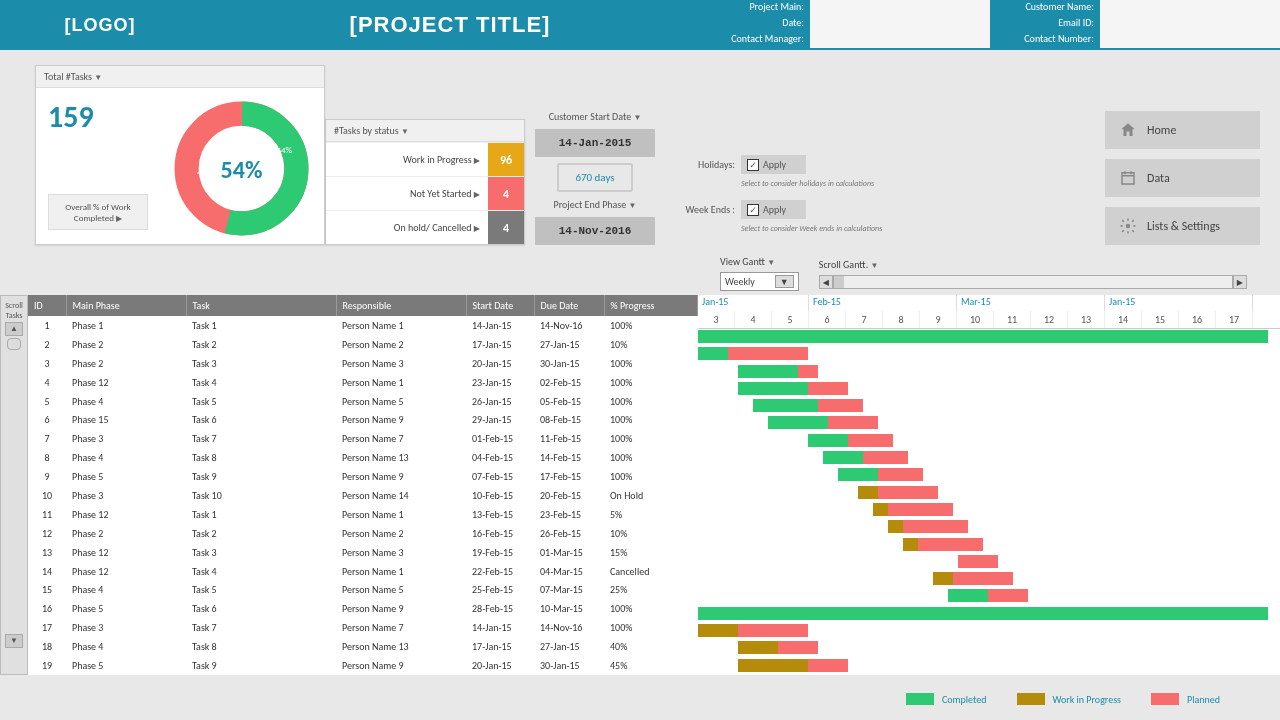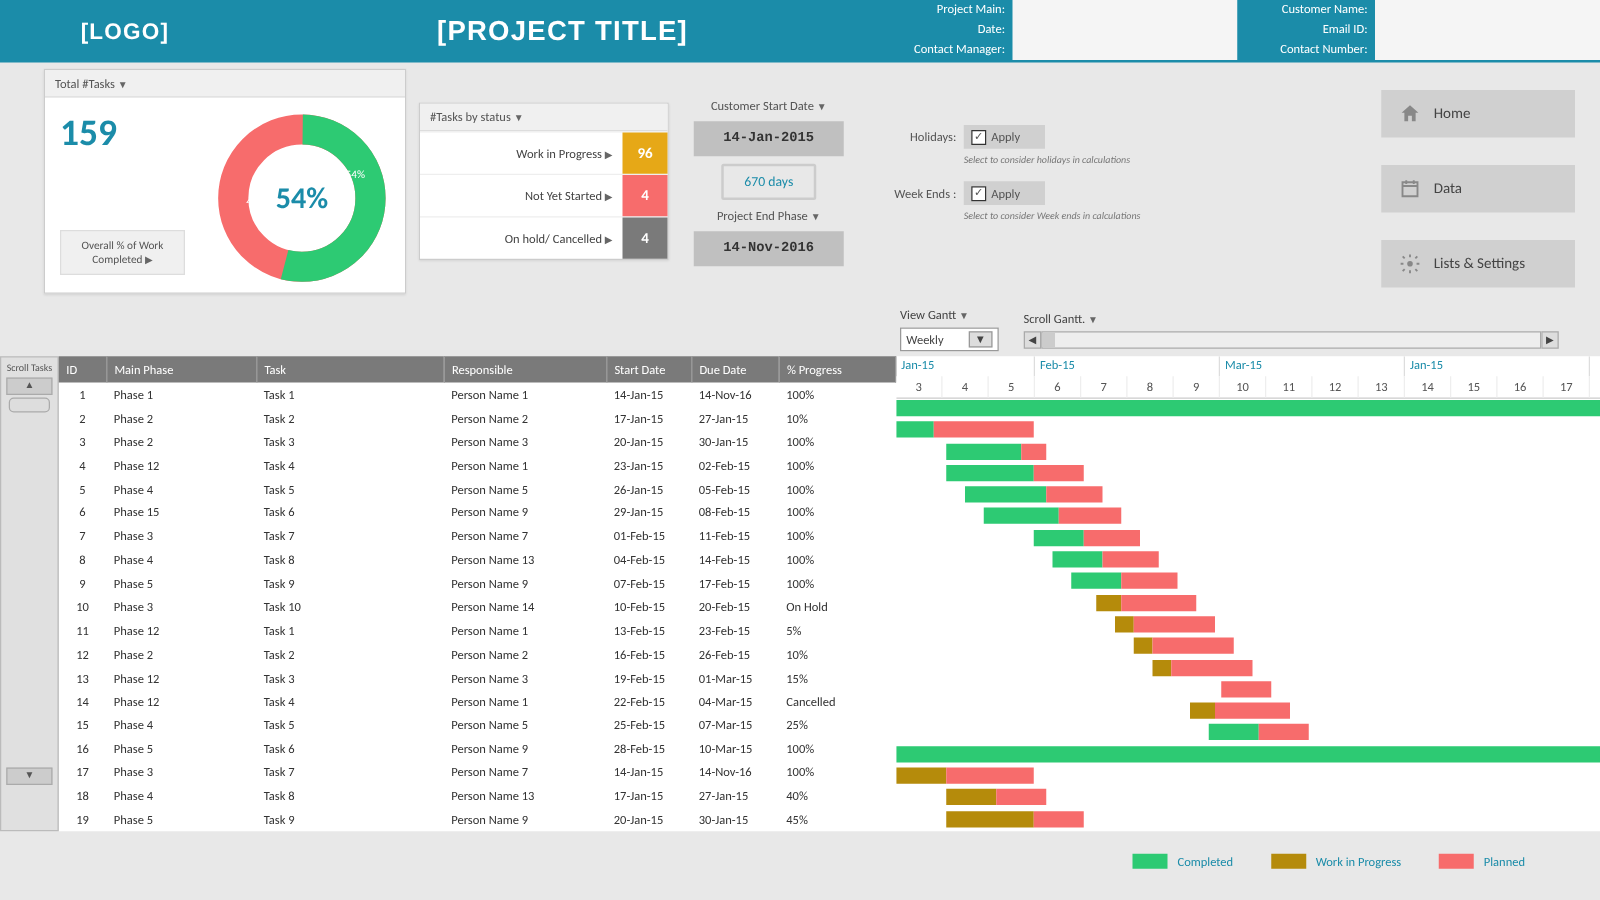--- a/index.html
+++ b/index.html
@@ -6,21 +6,21 @@
 body { font-family: Calibri, Arial, sans-serif; font-size: 11px; background: #e8e8e8; color: #333; width: 1280px; height: 720px; overflow: hidden; }
 .header { display: flex; height: 50px; background: #1b8ca9; color: #fff; }
 .logo { width: 200px; display: flex; align-items: center; justify-content: center; font-weight: bold; font-size: 18px; font-family: 'Arial Black', sans-serif; letter-spacing: 1px; }
 .title { flex: 0 0 500px; display:flex; align-items:center; justify-content:center; font-weight:bold; font-size:22px; font-family:'Arial Black',sans-serif; letter-spacing:1px; }
 .meta { flex: 1; display: flex; }
 .meta-col { flex: 1; }
 .meta-row { display: flex; height: 16px; font-size: 10px; }
 .meta-label { flex: 0 0 110px; text-align: right; padding-right: 6px; background:#1b8ca9; color:#fff; }
 .meta-val { flex: 1; background: #f5f5f5; }
 
-.dash { display: flex; gap: 10px; padding: 5px 20px 10px 35px; align-items: center; }
+.dash { display: flex; padding: 15px 20px 10px 35px; align-items: flex-end; }
 
 .card { background: #fff; border: 1px solid #ccc; box-shadow: 0 1px 2px rgba(0,0,0,.1); }
 .card-hd { background: #f0f0f0; border-bottom: 1px solid #ddd; font-size: 10px; padding: 4px 8px; color:#555; }
 .tri { font-size:8px; color:#666; }
 
 .tasks-card { width: 290px; height: 180px; position: relative; }
 .tasks-num { color: #1b8ca9; font-size: 30px; font-weight: bold; padding: 10px 0 0 12px; }
 .overall { position:absolute; bottom:14px; left:12px; width:100px; background:#f0f0f0; border:1px solid #ddd; font-size:9px; text-align:center; padding:6px; color:#555; }
 .donut-wrap { position:absolute; right:10px; top:30px; width:145px; height:145px; }
 .donut-center { position:absolute; top:50%; left:50%; transform:translate(-50%,-50%); font-size:24px; font-weight:bold; color:#1b8ca9; }
@@ -36,33 +36,33 @@
 .days-box { border:2px solid #ccc; padding:6px 16px; color:#1b8ca9; font-size:11px; border-radius:2px; }
 
 .opts { width:250px; font-size:10px; color:#555; }
 .opt-row { display:flex; align-items:center; gap:6px; margin-bottom:4px; }
 .opt-lbl { width:70px; text-align:right; }
 .apply { background:#d0d0d0; padding:3px 20px 3px 6px; display:flex; align-items:center; gap:4px; }
 .chk { width:12px; height:12px; border:1px solid #333; display:inline-flex; align-items:center; justify-content:center; font-size:9px; background:#fff; }
 .opt-note { font-size:8px; font-style:italic; color:#777; margin:0 0 12px 76px; }
 
 .nav-btns { width: 155px; display:flex; flex-direction:column; gap:10px; margin-left:auto; }
-.nav-btn { background:#d0d0d0; padding:10px 14px; display:flex; align-items:center; gap:10px; font-size:12px; color:#444; cursor:pointer;margin-top:12px; }
+.nav-btn { background:#d0d0d0; padding:10px 14px; display:flex; align-items:center; gap:10px; font-size:12px; color:#444; cursor:pointer; }
 .nav-btn svg { width:18px; height:18px; fill:#888; }
 
 .gantt-ctrl { display:flex; gap:20px; padding:0 0 4px 720px; font-size:10px; color:#444; align-items:center; }
 .sel { border:1px solid #999; padding:2px 4px; background:#fff; display:flex; align-items:center; gap:20px; }
 .sel-btn { background:#ddd; border:1px solid #999; padding:0 4px; font-size:9px; }
 .scroll-bar { display:flex; align-items:center; }
 .scroll-arr { background:#ddd; border:1px solid #aaa; width:14px; height:14px; display:flex; align-items:center; justify-content:center; font-size:8px; }
 .scroll-track { width:400px; height:14px; background:#eee; border:1px solid #aaa; position:relative; }
 .scroll-thumb { position:absolute; left:0; top:0; width:10px; height:12px; background:#ccc; }
 
 .table-area { display:flex; background:#fff; }
-.scroll-col { width:47px; background:#e0e0e0; border:1px solid #bbb; font-size:8px; text-align:center; padding:4px 2px; color:#555; }
+.scroll-col { width:28px; background:#e0e0e0; border:1px solid #bbb; font-size:8px; text-align:center; padding:4px 2px; color:#555; }
 .scroll-up, .scroll-dn { background:#ccc; border:1px solid #aaa; height:14px; margin:2px; font-size:8px; }
 .scroll-slider { height:12px; background:#ddd; border:1px solid #aaa; margin:2px 4px; border-radius:4px; }
 
 .grid { border-collapse:collapse; width:670px; }
 .grid th { background:#7a7a7a; color:#fff; font-size:10px; font-weight:normal; padding:4px 6px; text-align:left; border-right:1px solid #999; }
 .grid td { font-size:10px; padding:1px 6px; color:#333; }
 .grid tr:nth-child(even) td { }
 
 .gantt { flex:1; overflow:hidden; position:relative; }
 .months { display:flex; font-size:10px; color:#1b8ca9; height:16px; }

